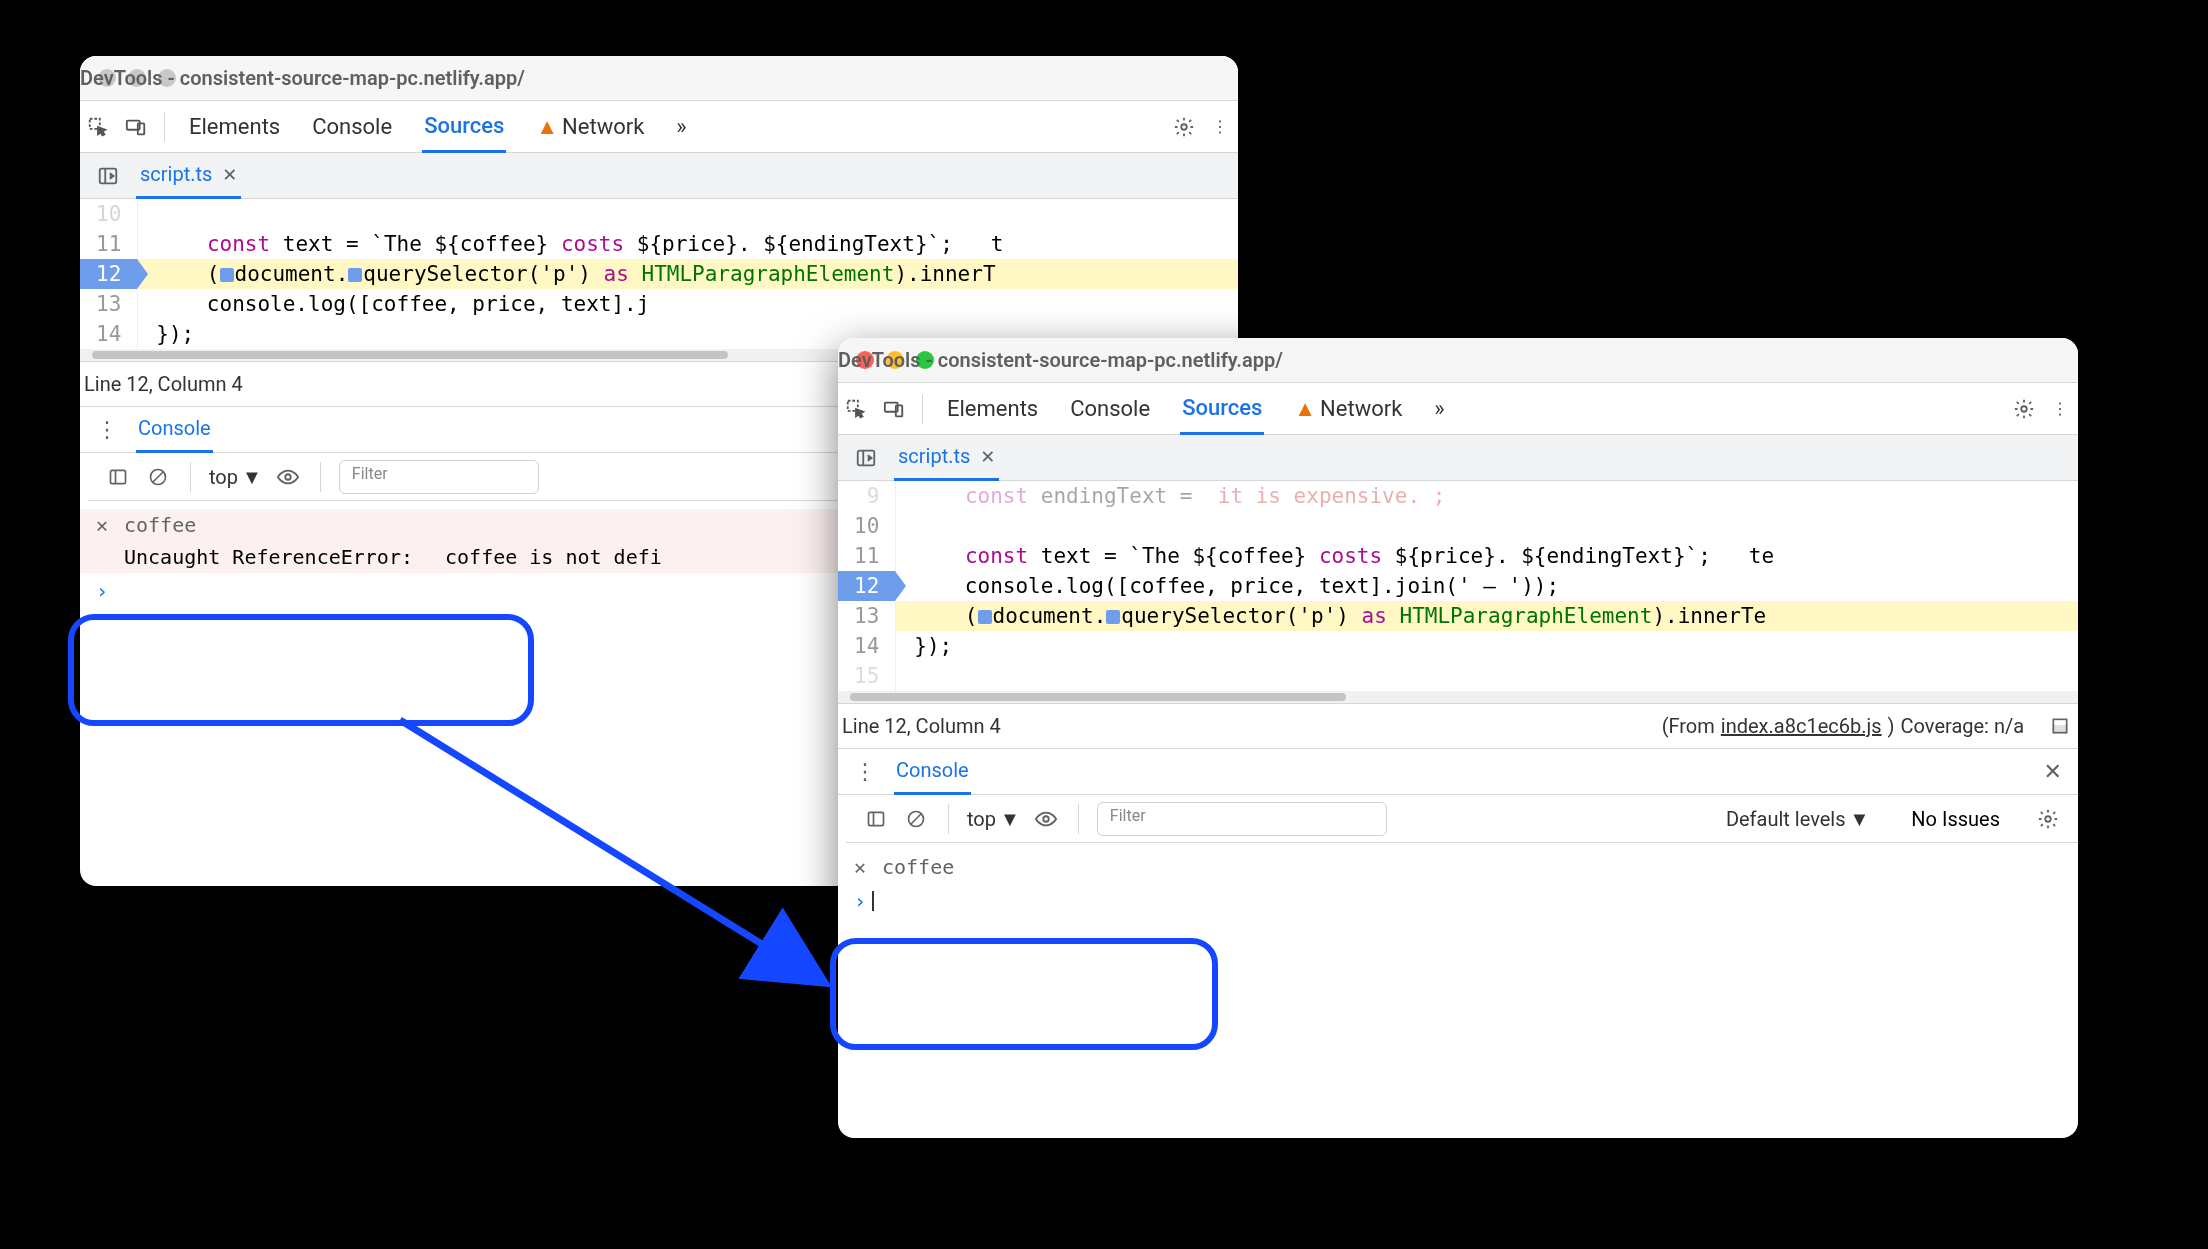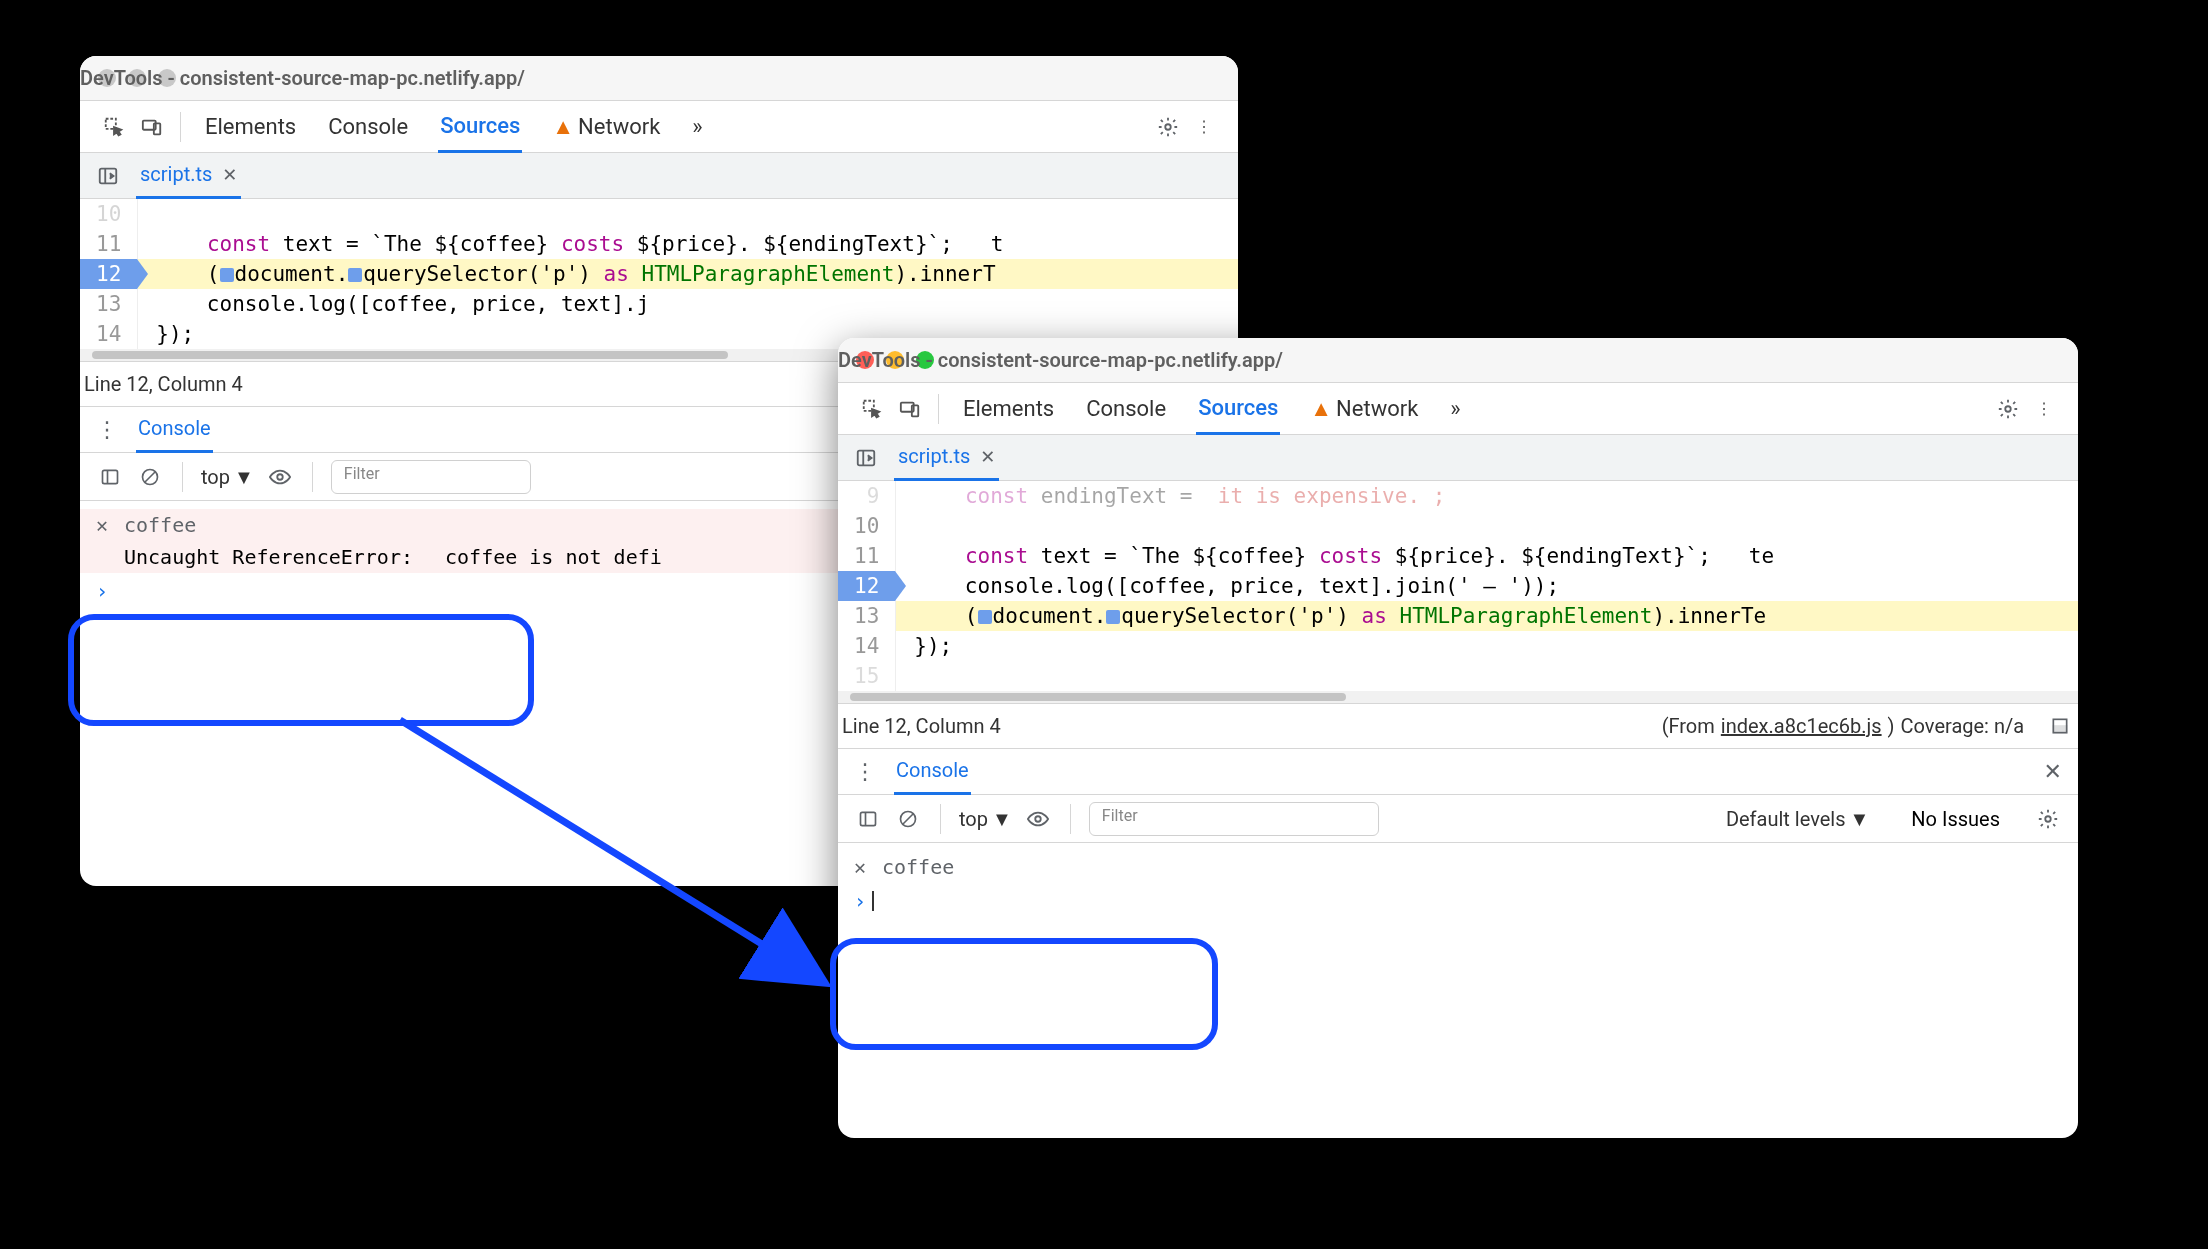--- a/index.html
+++ b/index.html
@@ -39,21 +39,21 @@
     position: absolute; left: 0; right: 0;
     text-align: left;
     font-size: 20px; font-weight: 600; color: #5f5f5f;
     pointer-events: none;
   }
   .tabbar {
     height: 52px;
     display: flex;
     align-items: center;
     gap: 8px;
-    padding: 0 20px;
+    padding: 0 4px;
     border-bottom: 1px solid #d6d6d6;
     background: #fff;
   }
   .tabbar .lefticons { display: flex; gap: 10px; align-items: center; }
   .iconbtn {
     display: inline-flex; align-items: center; justify-content: center;
     width: 28px; height: 28px; color: #555; cursor: pointer;
   }
   .divider { width: 1px; height: 30px; background: #d6d6d6; margin: 0 6px; }
   .tabs { display: flex; gap: 28px; align-items: center; margin-left: 8px; }
@@ -134,20 +134,21 @@
     padding: 0 16px; border-bottom: 1px solid #d6d6d6;
   }
   .drawerhdr .dtab { font-size: 20px; color: #1a73e8; border-bottom: 3px solid #1a73e8; padding: 10px 2px; }
   .drawerhdr .kebab { font-size: 22px; color: #5f6368; cursor: pointer; }
   .drawerhdr .closex { font-size: 22px; color: #5f6368; cursor: pointer; }
   .consoletb {
     height: 48px; display: flex; align-items: center; gap: 12px;
     padding: 0 16px; border-bottom: 1px solid #d6d6d6;
     font-size: 20px;
     background: #fff;
+    margin-left: 8px;
   }
   .consoletb select, .consoletb .drop { font-size: 20px; color: #333; border: none; background: none; display: flex; align-items: center; gap: 4px; }
   .filterbox {
     border: 1px solid #d0d0d0; border-radius: 6px;
     padding: 0 12px; font-size: 16px; color: #888;
     min-width: 200px; height: 34px; line-height: 26px;
   }
   .consolebody {
     font-family: Menlo, Consolas, monospace;
     font-size: 20px;

